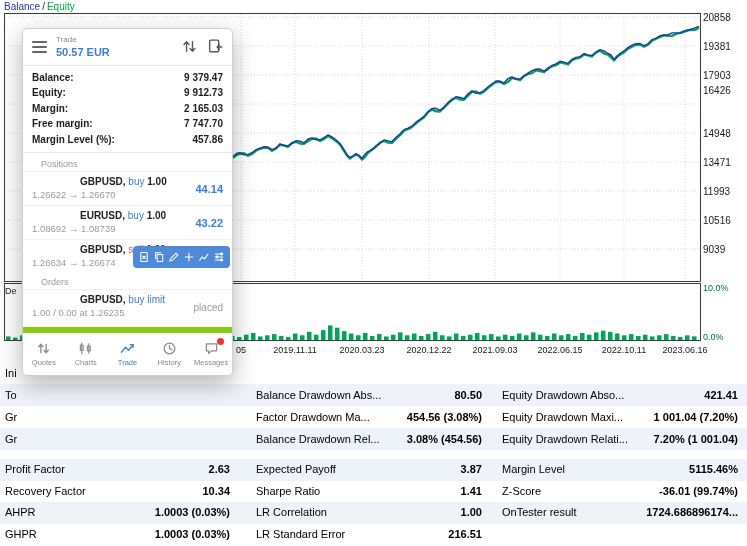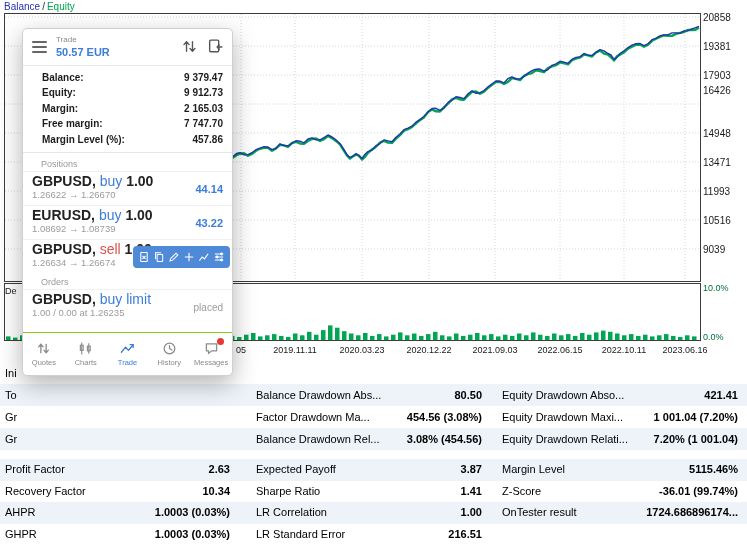--- a/index.html
+++ b/index.html
@@ -33,35 +33,35 @@
   .p-header{display:flex;align-items:center;padding:7px 8px 5px 9px;}
   .burger{width:15px;display:flex;flex-direction:column;gap:3px;cursor:pointer;}
   .burger i{display:block;height:2px;background:#666;border-radius:1px;}
   .hdr-text{margin-left:9px;line-height:1.1;}
   .hdr-sub{font-size:8px;color:#8a8a8a;}
   .hdr-acc{font-size:11px;color:#3b7dd8;font-weight:bold;margin-top:1px;}
   .hdr-sp{flex:1;}
   .hdr-ico{width:17px;height:17px;margin-left:9px;color:#555;cursor:pointer;}
   .divider{height:1px;background:#e7e7e7;margin:2px 0;}
   .acct{padding:2px 0 3px;}
-  .arow{display:flex;justify-content:space-between;padding:1px 9px;font-size:10px;font-weight:bold;color:#1c1c1c;line-height:13.5px;margin-left:10px;}
+  .arow{display:flex;justify-content:space-between;padding:1px 9px;font-size:10px;font-weight:bold;color:#1c1c1c;line-height:13.5px;}
   .sec{font-size:9px;color:#9a9a9a;padding:4px 18px 2px;}
   .prow{position:relative;padding:3px 9px 4px;border-top:1px solid #f1f1f1;cursor:pointer;}
-  .prow .l1{font-size:14px;line-height:13px;}
+  .prow .l1{font-size:10px;line-height:13px;margin-left:48px;}
   .prow .sym{font-weight:bold;color:#222;}
   .prow .lot{font-weight:bold;color:#222;}
   .dir-buy{color:#3b7dd8;} .dir-sell{color:#d9534f;}
   .prow .l2{font-size:9.5px;color:#9b9b9b;line-height:12px;margin-top:1px;}
   .pval{position:absolute;right:9px;top:50%;transform:translateY(-50%);font-size:11px;font-weight:bold;color:#3b7dd8;}
   .pstat{position:absolute;right:9px;top:50%;transform:translateY(-50%);font-size:10px;color:#9b9b9b;}
   .ptools{position:absolute;right:2px;top:50%;transform:translateY(-50%);background:#4e8ad8;border-radius:4px;
     display:flex;align-items:center;gap:3px;padding:5px 5px;}
   .ptools svg{width:12px;height:12px;color:#fff;cursor:pointer;display:block;}
   .spacer{flex:1;}
-  .tabbar{display:flex;border-top:1px solid #84cc16;height:42px;align-items:stretch;}
+  .tabbar{display:flex;border-top:6px solid #84cc16;height:42px;align-items:stretch;}
   .tab{flex:1;display:flex;flex-direction:column;align-items:center;justify-content:center;gap:2px;
     color:#8a8a8a;font-size:7.5px;cursor:pointer;}
   .tab svg{width:15px;height:15px;display:block;}
   .tab.active{color:#3b7dd8;}
   .ticon{position:relative;}
   .badge{position:absolute;top:-3px;right:-5px;width:7px;height:7px;border-radius:50%;background:#e53935;}
 </style>
 </head>
 <body>
 

